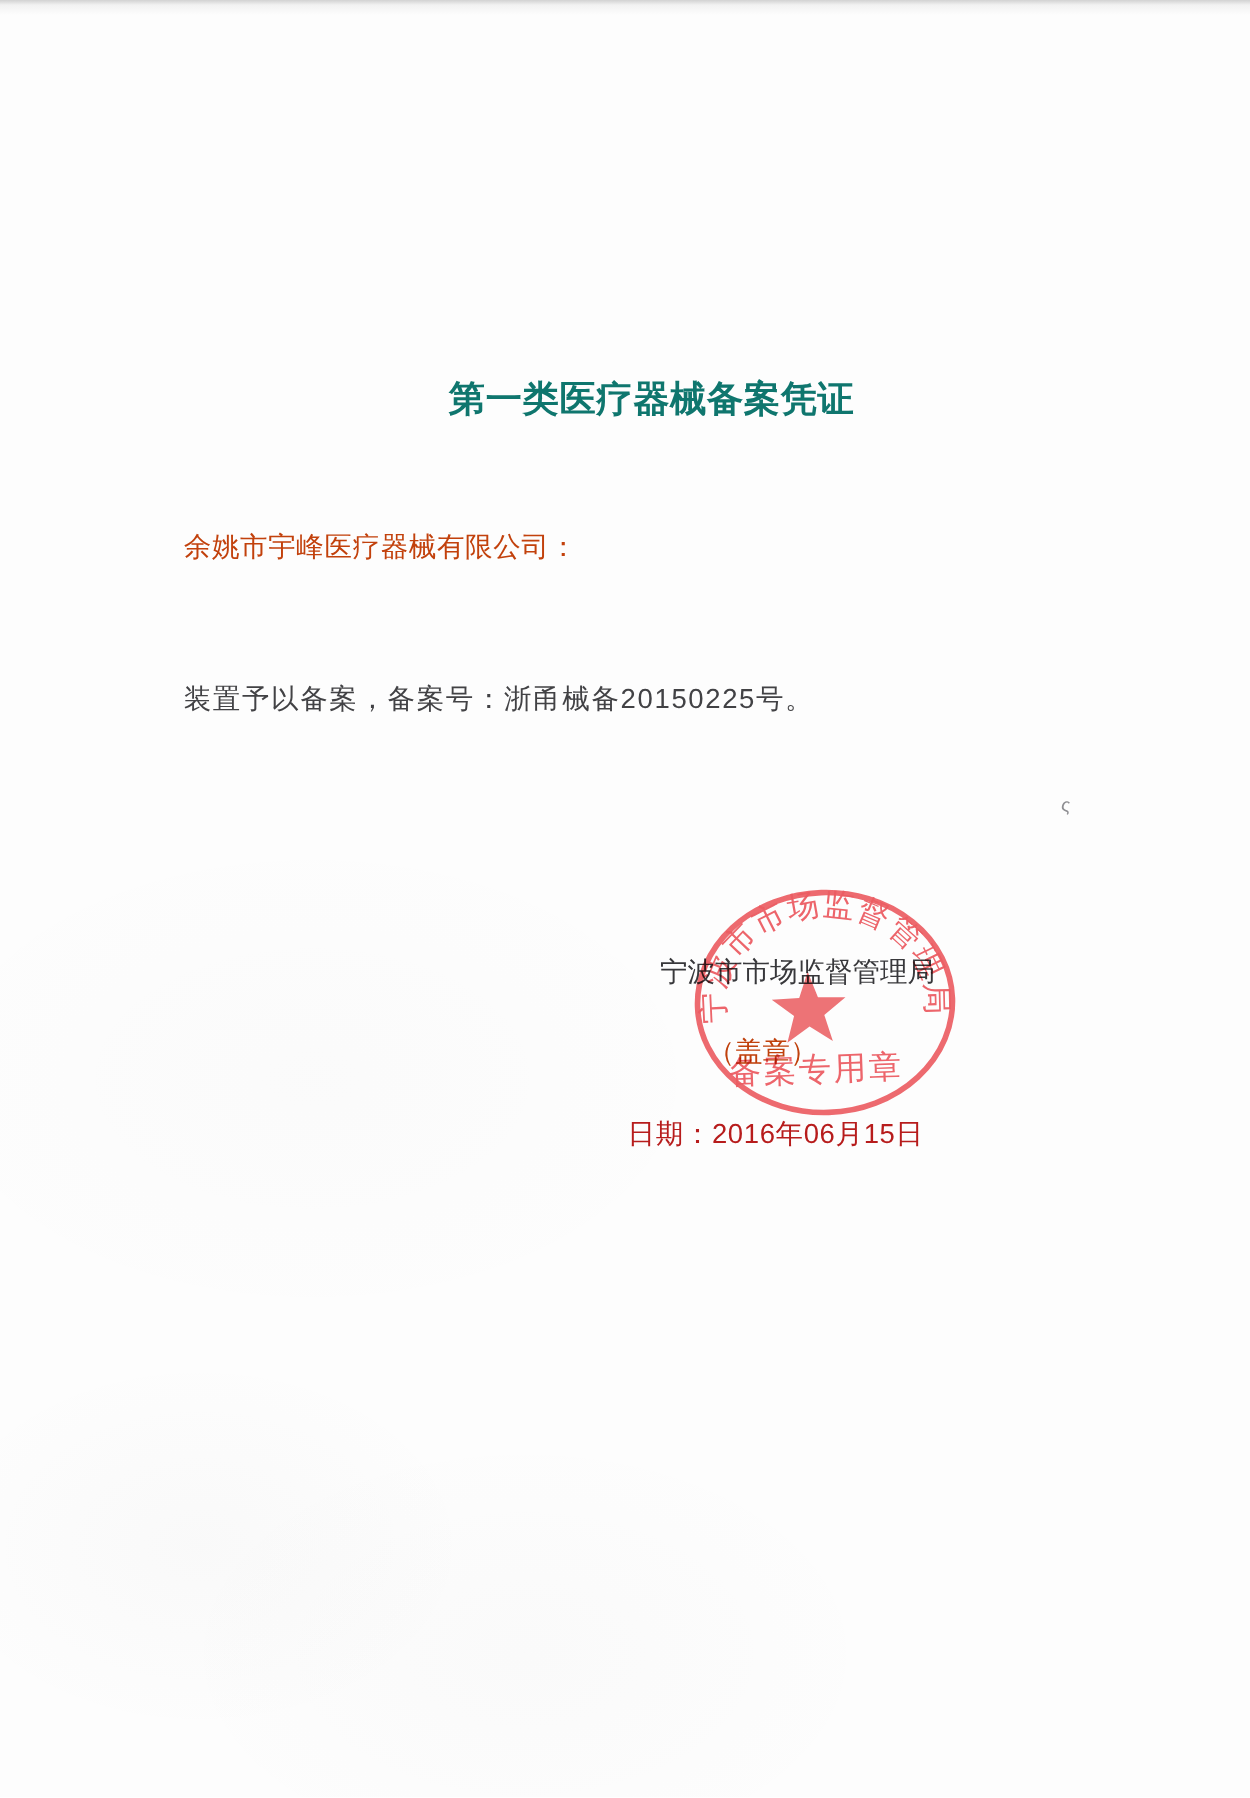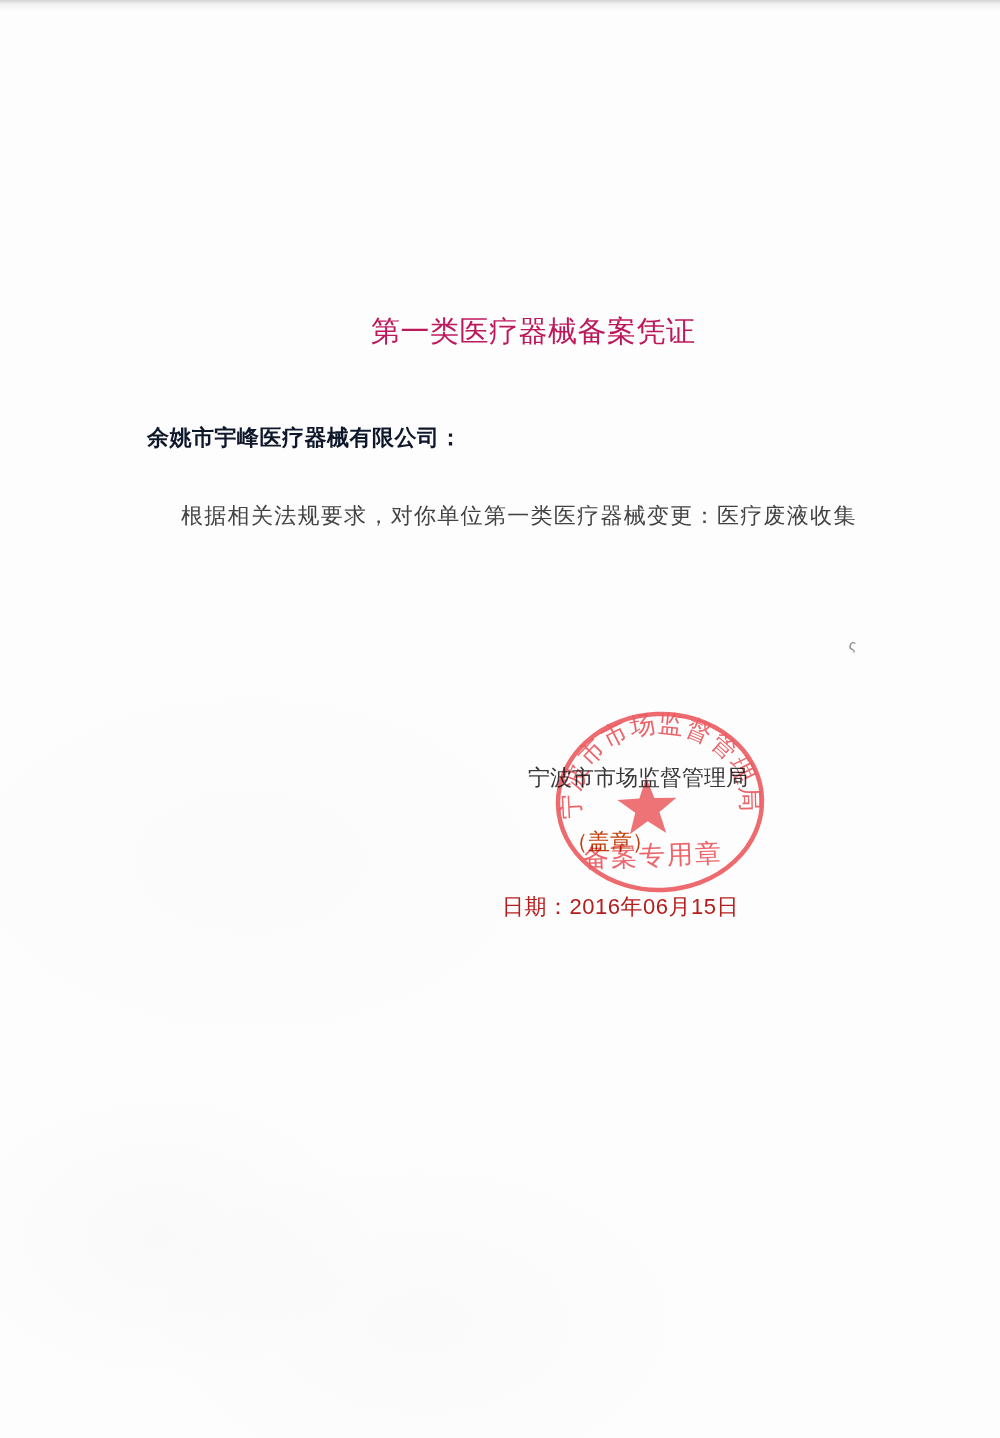--- a/index.html
+++ b/index.html
@@ -18,27 +18,27 @@
   .page::before{
     content:"";position:absolute;inset:0;pointer-events:none;
     background:
       linear-gradient(180deg, rgba(110,110,110,0.30) 0px, rgba(110,110,110,0.08) 4px, rgba(110,110,110,0) 12px),
       radial-gradient(ellipse 320px 220px at 16% 86%, rgba(60,60,60,0.018), transparent 70%),
       radial-gradient(ellipse 420px 260px at 42% 92%, rgba(60,60,60,0.015), transparent 70%),
       radial-gradient(ellipse 500px 300px at 25% 60%, rgba(60,60,60,0.012), transparent 70%);
   }
   .title{
     position:absolute;left:359px;top:300px;
-    margin:12px;
-    font-size:29px;font-weight:400;color:#be185d;
+    margin:0;
+    font-size:29px;font-weight:700;color:#0f766e;
     letter-spacing:0.5px;white-space:nowrap;
   }
   .addressee{
     position:absolute;left:147px;top:423px;
-    font-size:22px;color:#0f172a;letter-spacing:0.5px;white-space:nowrap;font-weight:bold;
+    font-size:22px;color:#c2410c;letter-spacing:0.5px;white-space:nowrap;
   }
   .body-line{
     position:absolute;font-size:22px;color:#424245;
     letter-spacing:1.3px;white-space:nowrap;
   }
   .body-line.l1{left:181px;top:501px;}
   .body-line.l2{left:147px;top:544px;}
   .stray-mark{
     position:absolute;left:849px;top:636px;
     font-size:15px;color:#8e8e92;transform:rotate(8deg);
@@ -65,21 +65,21 @@
 </style>
 </head>
 <body>
 
 <div class="page">
 
   <h1 class="title">第一类医疗器械备案凭证</h1>
 
   <div class="addressee">余姚市宇峰医疗器械有限公司：</div>
 
-  <div class="body-line l1">根据相关法规要求，对你单位第一类医疗器械变更：医疗废液收集</div>
+  <div class="body-line l2">装置予以备案，备案号：浙甬械备20150225号。</div>
 
   <div class="stray-mark">ς</div>
 
   <div class="stamp-wrap">
     <svg viewBox="0 0 218 186" xmlns="http://www.w3.org/2000/svg">
       <ellipse cx="109" cy="93" rx="102" ry="88" fill="none" stroke="#ea5158" stroke-width="4.5" opacity="0.92"></ellipse>
       <path id="ringArc" d="M 29.8 107.6 A 81 70 0 1 1 188.2 107.6" fill="none"></path>
       <text font-size="25" fill="#ea5158" letter-spacing="1.5" opacity="0.95">
         <textPath href="#ringArc" startOffset="50%" text-anchor="middle">宁波市市场监督管理局</textPath>
       </text>

